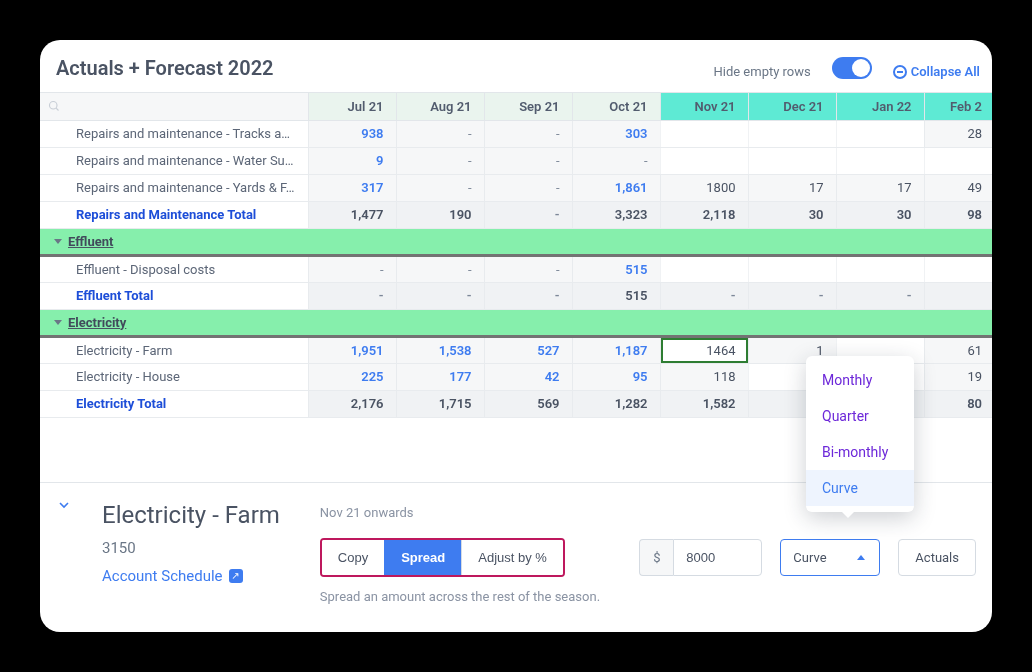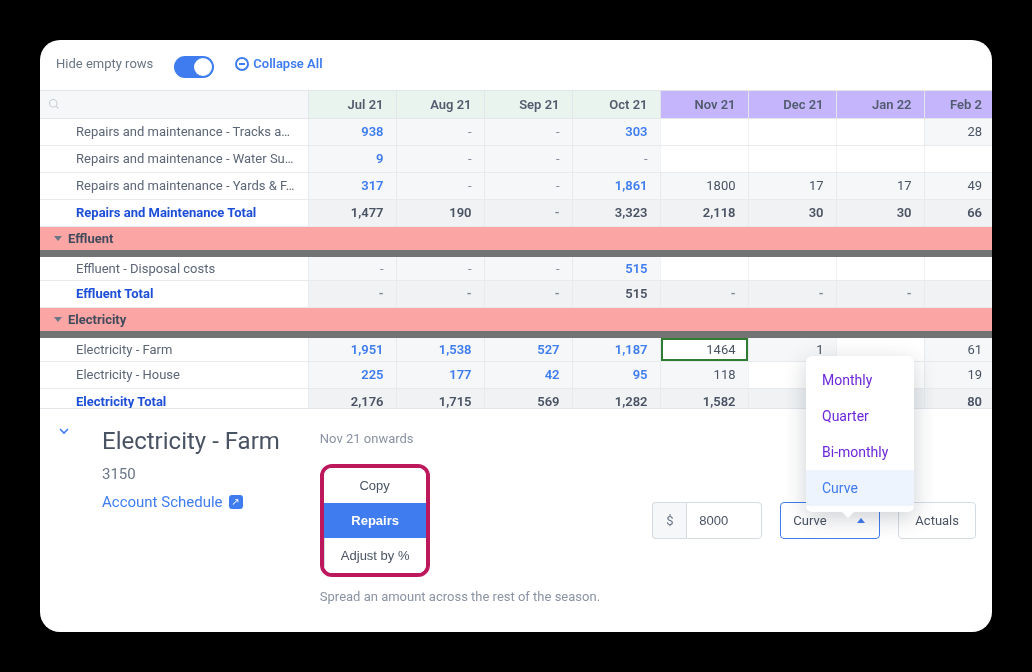--- a/index.html
+++ b/index.html
@@ -26,21 +26,21 @@
     display: flex;
     flex-direction: column;
   }
   .header {
     display: flex;
     align-items: center;
     padding: 16px 12px 12px 16px;
     justify-content: space-between;
   }
   .title { font-size: 20px; font-weight: 600; color: #4a5363; }
-  .header-right { display: flex; align-items: flex-start; gap: 21px; }
+  .header-right { display: flex; align-items: flex-end; gap: 21px; }
   .hide-empty { color: #6a7686; font-size: 13px; }
   .toggle {
     width: 40px; height: 22px; background: #3e7cf0; border-radius: 11px;
     position: relative;
   }
   .toggle::after {
     content: ""; position: absolute; right: 2px; top: 2px;
     width: 18px; height: 18px; background: #fff; border-radius: 50%;
   }
   .collapse-all { color: #3e7cf0; font-weight: 600; font-size: 13px; display: flex; align-items: center; gap: 4px; cursor: pointer; }
@@ -53,31 +53,31 @@
   .grid-wrap { flex: 1; overflow: hidden; position: relative; border-top: 1px solid #e2e6ea; }
   table { border-collapse: collapse; width: 100%; table-layout: fixed; }
   th, td { height: 27px; font-size: 13px; }
   thead th {
     background: #f6f7f8; color: #525c6e; font-weight: 600;
     border-bottom: 1px solid #e2e6ea; border-left: 1px solid #e2e6ea;
     text-align: right; padding-right: 12px;
   }
   thead th:first-child { text-align: left; border-left: none; padding-left: 8px; }
   thead th.actual { background: #eaf4ee; }
-  thead th.fc { background: #c4b5fd; }
+  thead th.fc { background: #5eead4; }
   .search-cell {
     display: flex; align-items: center; height: 100%; color: #a5b0bd;
   }
   .search-cell svg { width: 12px; height: 12px; opacity: 0.5; }
   tbody td {
     border-left: 1px solid #e8ebee; border-bottom: 1px solid #e8ebee;
     text-align: right; padding-right: 12px; color: #4a5363;
   }
   tbody td:first-child { text-align: left; border-left: none; padding-left: 0; }
-  tbody tr.group-row td { background: #fca5a5; border-bottom: 7px solid #737373; }
+  tbody tr.group-row td { background: #86efac; border-bottom: 3px solid #737373; text-decoration: underline; }
   tbody tr.data-row td.num { background: #f6f7f8; }
   tbody tr.total-row td.num { background: #f0f2f4; font-weight: 600; }
   tbody tr.total-row td:first-child { font-weight: 700; color: #414b5b; }
   .link { color: #3e7cf0; font-weight: 600; }
   .dash { color: #7c8798; }
   .rowlabel { padding-left: 36px; white-space: nowrap; overflow: hidden; text-overflow: ellipsis; display: block; color: #5c6677; }
   .total-row .rowlabel { color: #1d4ed8; }
   .group-toggle { display: flex; align-items: center; gap: 6px; padding-left: 14px; font-weight: 700; color: #414b5b; cursor: pointer;}
   .caret-down { width: 0; height: 0; border-left: 4px solid transparent; border-right: 4px solid transparent; border-top: 5px solid #6a7686; }
   .empty-fc { background: #fff !important; border-left: 1px solid #f0f2f4; }
@@ -99,32 +99,32 @@
   .panel-left { margin-left: 46px; }
   .panel-left h2 { font-size: 24px; font-weight: 400; color: #4a5363; margin-bottom: 10px; }
   .panel-left .acct-id { color: #6a7686; font-size: 15px; margin-bottom: 10px; }
   .acct-link { color: #3e7cf0; font-weight: 400; font-size: 15px; display: inline-flex; align-items: center; gap: 6px; cursor: pointer; }
   .ext-icon { width: 14px; height: 14px; background: #3e7cf0; border-radius: 3px; display: inline-flex; align-items: center; justify-content: center; }
   .ext-icon::before { content: "↗"; color: #fff; font-size: 10px; line-height: 1; }
 
   .panel-right { flex: 1; }
   .onwards { color: #8a93a3; font-size: 13px; margin-bottom: 18px; margin-top: 4px; }
   .controls-row { display: flex; align-items: center; gap: 18px; margin-bottom: 12px;}
-  .btn-group { display: flex; border: 4px solid #be185d; border-radius: 12px; overflow: hidden; flex-direction: column; }
+  .btn-group { display: flex; border: 2px solid #be185d; border-radius: 4px; overflow: hidden; }
   .btn-group button { padding: 10px 16px; background: #fff; border: none; font-size: 13px; color: #4a5363; border-left: 1px solid #d5dbe2; cursor: pointer; }
   .btn-group button:first-child { border-left: none; }
   .btn-group button.active { background: #3e7cf0; color: #fff; border-left-color: #3e7cf0; font-weight: 600; }
   .amount-group { display: flex; }
   .currency {
     border: 1px solid #d5dbe2; border-right: none; border-radius: 4px 0 0 4px;
     width: 34px; display: flex; align-items: center; justify-content: center; background: #f6f7f8; color: #6a7686;
   }
   .amount-input {
     border: 1px solid #d5dbe2; border-radius: 0 4px 4px 0; padding: 10px 12px;
-    width: 76px; font-size: 13px; color: #4a5363;
+    width: 89px; font-size: 13px; color: #4a5363;
   }
   .select-btn {
     border: 1px solid #3e7cf0; border-radius: 4px; padding: 10px 12px;
     display: flex; align-items: center; gap: 30px; color: #4a5363; cursor: pointer;
     min-width: 100px; position: relative;
   }
   .select-btn .chev { width: 0; height: 0; border-left: 4px solid transparent; border-right: 4px solid transparent; border-bottom: 5px solid #3e7cf0; }
   .actuals-btn {
     border: 1px solid #d5dbe2; border-radius: 4px; padding: 10px 16px; color: #4a5363; cursor: pointer;
   }
@@ -149,20 +149,21 @@
     width: 0; height: 0; border-left: 6px solid transparent; border-right: 6px solid transparent;
     border-top: 6px solid #fff;
   }
 </style>
 </head>
 <body>
 
 <div class="window">
 
   <div class="header">
+    <div class="title">Actuals + Forecast 2022</div>
     <div class="header-right">
       <span class="hide-empty">Hide empty rows</span>
       <div class="toggle"></div>
       <div class="collapse-all">
         <span class="minus-circle"></span>
         <span>Collapse All</span>
       </div>
     </div>
   </div>
 
@@ -243,21 +244,21 @@
             <td>
               <span class="rowlabel">Repairs and Maintenance Total</span>
             </td>
             <td class="num">1,477</td>
             <td class="num">190</td>
             <td class="num"><span class="dash">-</span></td>
             <td class="num">3,323</td>
             <td class="num">2,118</td>
             <td class="num">30</td>
             <td class="num">30</td>
-            <td class="num">66</td>
+            <td class="num">98</td>
           </tr>
           <tr class="group-row">
             <td colspan="9">
               <div class="group-toggle">
                 <span class="caret-down"></span>
                 <span>Effluent</span>
               </div>
             </td>
           </tr>
           <tr class="data-row">
@@ -356,21 +357,21 @@
       <div class="acct-link">
         <span>Account Schedule</span>
         <span class="ext-icon"></span>
       </div>
     </div>
     <div class="panel-right">
       <div class="onwards">Nov 21 onwards</div>
       <div class="controls-row">
         <div class="btn-group">
           <button>Copy</button>
-          <button class="active">Repairs</button>
+          <button class="active">Spread</button>
           <button>Adjust by %</button>
         </div>
         <div style="flex:1"></div>
         <div class="amount-group">
           <div class="currency">$</div>
           <input class="amount-input" value="8000" style="">
         </div>
         <div class="select-btn">
           <span>Curve</span>
           <span class="chev"></span>

